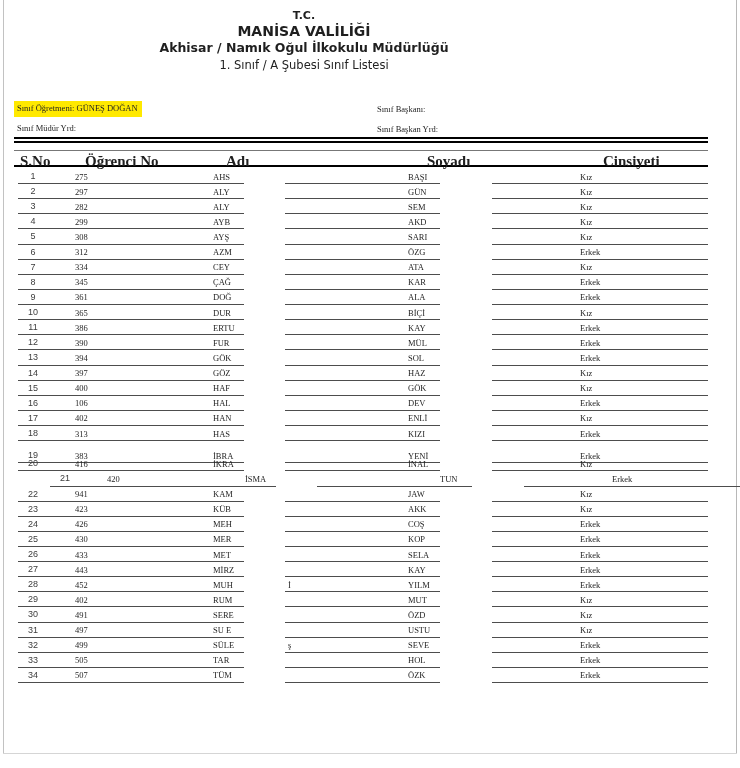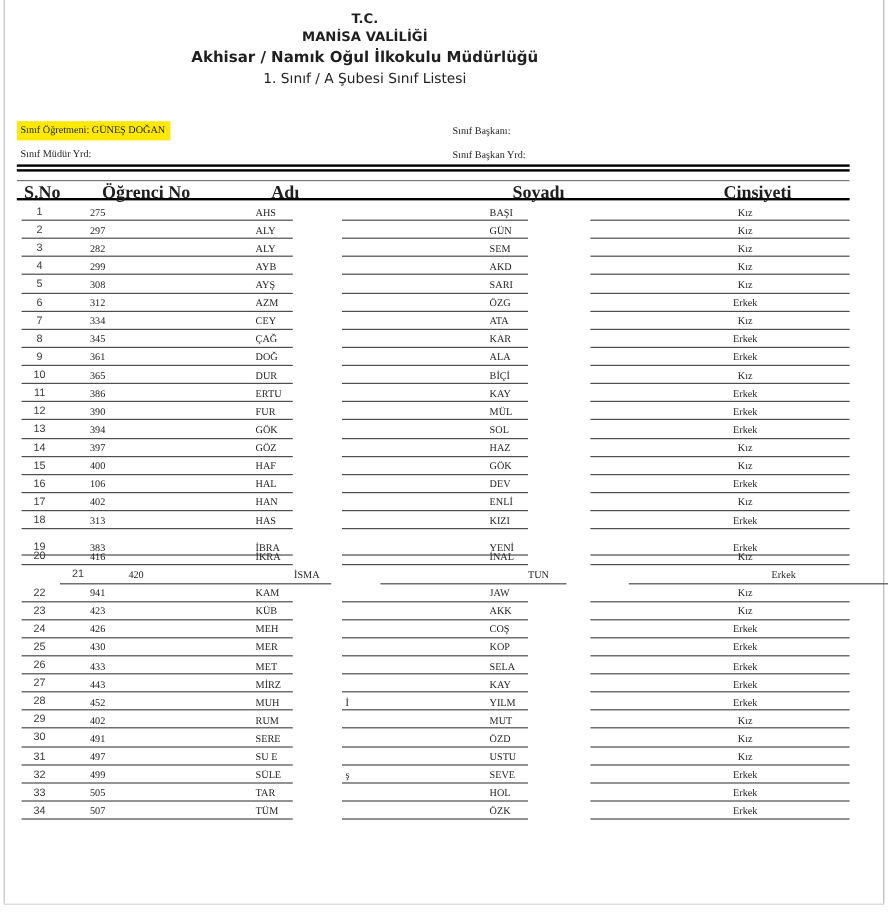--- a/index.html
+++ b/index.html
@@ -10,21 +10,21 @@
   }
   
   .edge-left   { position:absolute; left:3px; top:0; width:1px; height:753px; background:#c2c2c2; }
   .edge-right  { position:absolute; left:736px; top:0; width:1px; height:753px; background:#b8b8b8; }
   .edge-bottom { position:absolute; left:3px; top:753px; width:734px; height:1px; background:#d5d5d5; }
 
   
   .doc-header { position:absolute; left:0; top:8px; width:608px; text-align:center;
                 font-family:"DejaVu Sans", sans-serif; }
   .dh1 { font-size:11px; font-weight:bold; line-height:15px; }
-  .dh2 { font-size:11px; font-weight:bold; line-height:16px;text-align:center; }
+  .dh2 { font-size:14px; font-weight:bold; line-height:16px;text-align:center; }
   .dh3 { font-size:12.5px; font-weight:bold; line-height:17px; }
   .dh4 { font-size:11.5px; font-weight:normal; color:#222; line-height:17px; margin-top:1px; }
 
   
   .teacher-hl { position:absolute; left:14px; top:101px; height:16px; padding:2px 4px 0 3px;
                 font-size:8.5px; white-space:nowrap; }
   .lbl { position:absolute; font-size:8.5px; white-space:nowrap; }
   .lbl-deputy { left:17px;  top:123px; }
   .lbl-pres   { left:377px; top:104px; }
   .lbl-vice   { left:377px; top:124px; }
@@ -45,21 +45,21 @@
   
   .tbody { position:absolute; left:0; top:169px; width:740px; }
   .trow { position:absolute; left:0; width:740px; height:15.12px; }
   .c { position:absolute; top:2.5px; font-size:8.5px; white-space:nowrap; }
   .c-no   { left:18px; width:30px; top:2px; text-align:center;
             font-family:"Liberation Sans", sans-serif; font-size:9px; color:#3c3c3c; }
   .c-ono  { left:75px; }
   .c-name { left:213px; width:31px; overflow:hidden; }
   .c-xtra { left:288px; }
   .c-surn { left:408px; width:32px; overflow:hidden; }
-  .c-gen  { left:580px; width:82px; text-align:center; }
+  .c-gen  { left:580px; width:82px; text-align:left; }
   .seg { position:absolute; bottom:0; height:1px; background:#4d4d4d; }
   .seg1 { left:18px;  width:226px; }
   .seg2 { left:285px; width:155px; }
   .seg3 { left:492px; width:216px; }
 </style>
 </head>
 <body>
 
 <div class="page">
 

